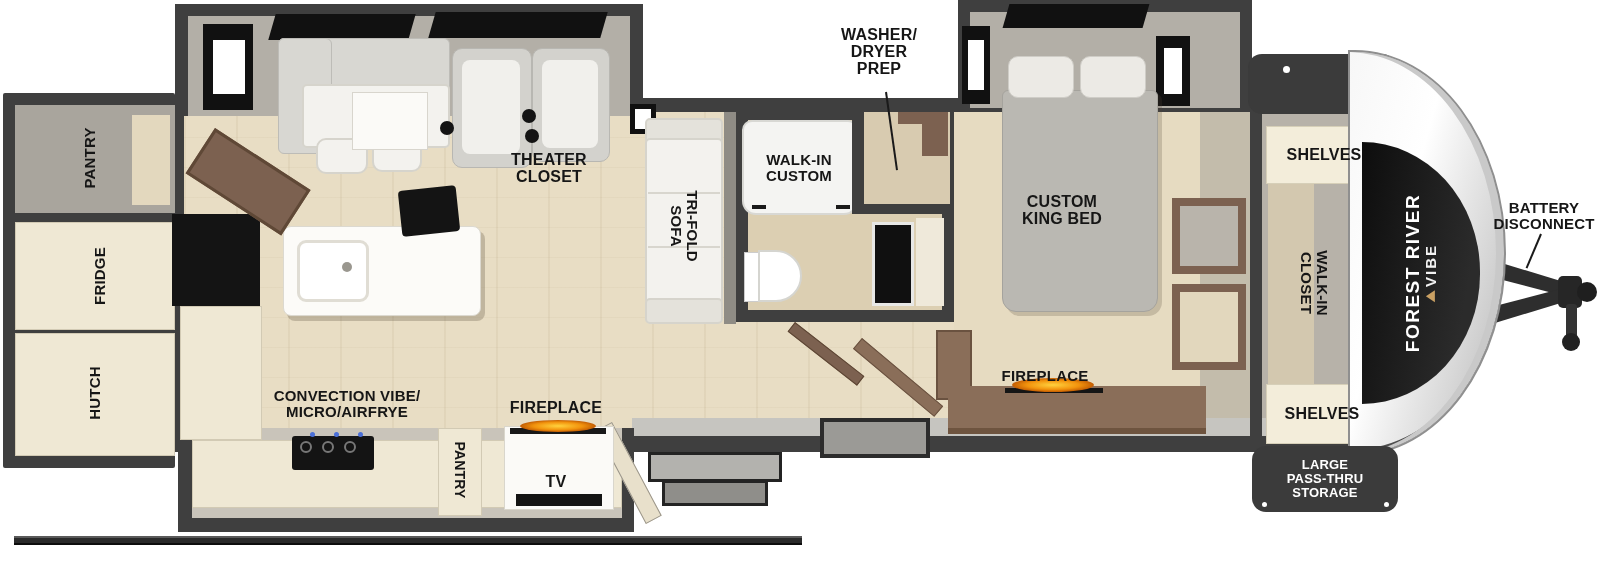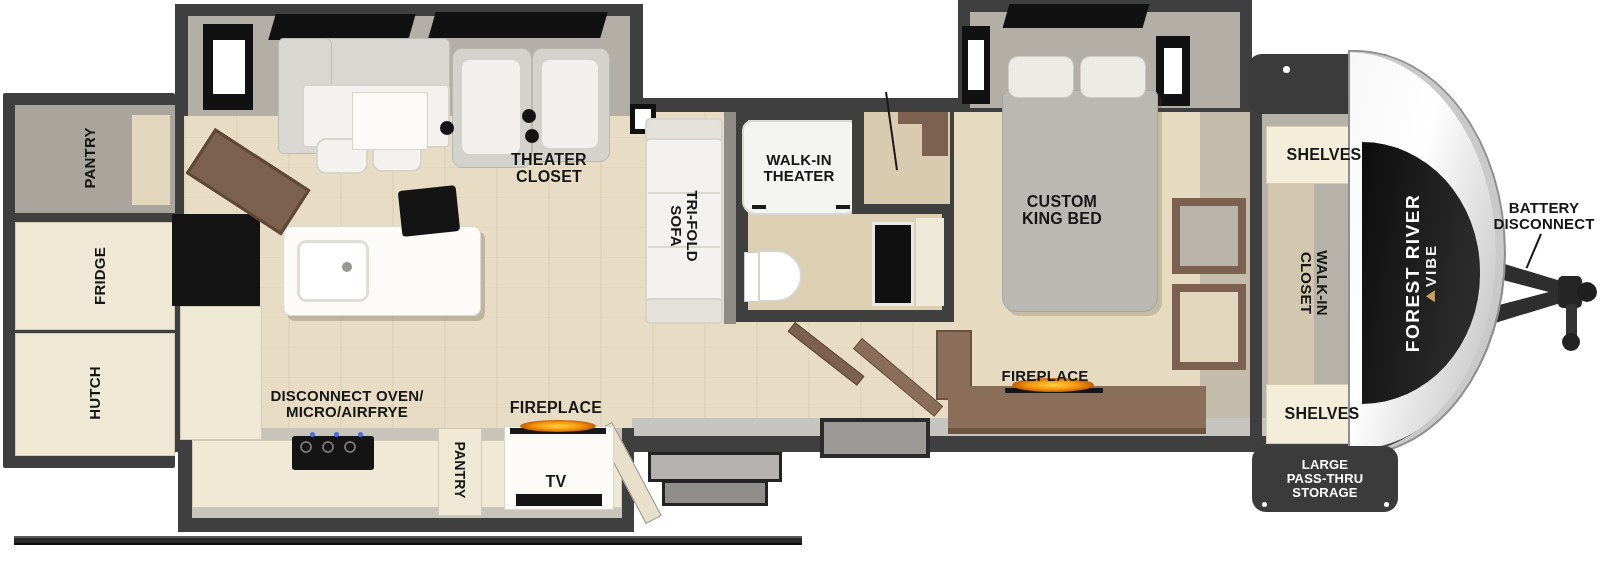--- a/index.html
+++ b/index.html
@@ -208,31 +208,34 @@
   <div class="pointer" style="left:1540px;top:234px;height:37px;transform:rotate(23deg);transform-origin:top;"></div>
 
   <div class="lbl vlbl-ccw" style="left:90px;top:158px;font-size:15px;">PANTRY</div>
   <div class="lbl vlbl-ccw" style="left:100px;top:276px;font-size:15px;">FRIDGE</div>
   <div class="lbl vlbl-ccw" style="left:95px;top:393px;font-size:15px;">HUTCH</div>
   <div class="lbl center" style="left:549px;top:169px;font-size:16px;">THEATER
 CLOSET</div>
   <div class="lbl vlbl" style="left:684px;top:226px;font-size:15px;">TRI-FOLD
 SOFA</div>
   <div class="lbl center" style="left:799px;top:168px;font-size:15px;">WALK-IN
-THEATER</div>
+CUSTOM</div>
+  <div class="lbl center" style="left:879px;top:52px;font-size:16px;">WASHER/
+DRYER
+PREP</div>
   <div class="lbl center" style="left:1062px;top:211px;font-size:16px;">CUSTOM
 KING BED</div>
   <div class="lbl center" style="left:1045px;top:376px;font-size:15px;">FIREPLACE</div>
   <div class="lbl center" style="left:1324px;top:155px;font-size:16px;">SHELVES</div>
   <div class="lbl vlbl" style="left:1314px;top:283px;font-size:15px;">WALK-IN
 CLOSET</div>
   <div class="lbl center" style="left:1322px;top:414px;font-size:16px;">SHELVES</div>
   <div class="lbl center" style="left:1544px;top:216px;font-size:15px;">BATTERY
 DISCONNECT</div>
-  <div class="lbl center" style="left:347px;top:404px;font-size:15px;">DISCONNECT OVEN/
+  <div class="lbl center" style="left:347px;top:404px;font-size:15px;">CONVECTION VIBE/
 MICRO/AIRFRYE</div>
   <div class="lbl vlbl" style="left:460px;top:470px;font-size:14px;">PANTRY</div>
   <div class="lbl center" style="left:556px;top:408px;font-size:16px;">FIREPLACE</div>
   <div class="lbl center" style="left:556px;top:482px;font-size:16px;">TV</div>
   <div class="lbl center whitetext" style="left:1325px;top:479px;font-size:13px;z-index:21;">LARGE
 PASS-THRU
 STORAGE</div>
   <div class="lbl center" style="left:400px;top:564px;font-size:14px;margin-top:40px;">20’ AWNING</div>
 
 </div>

